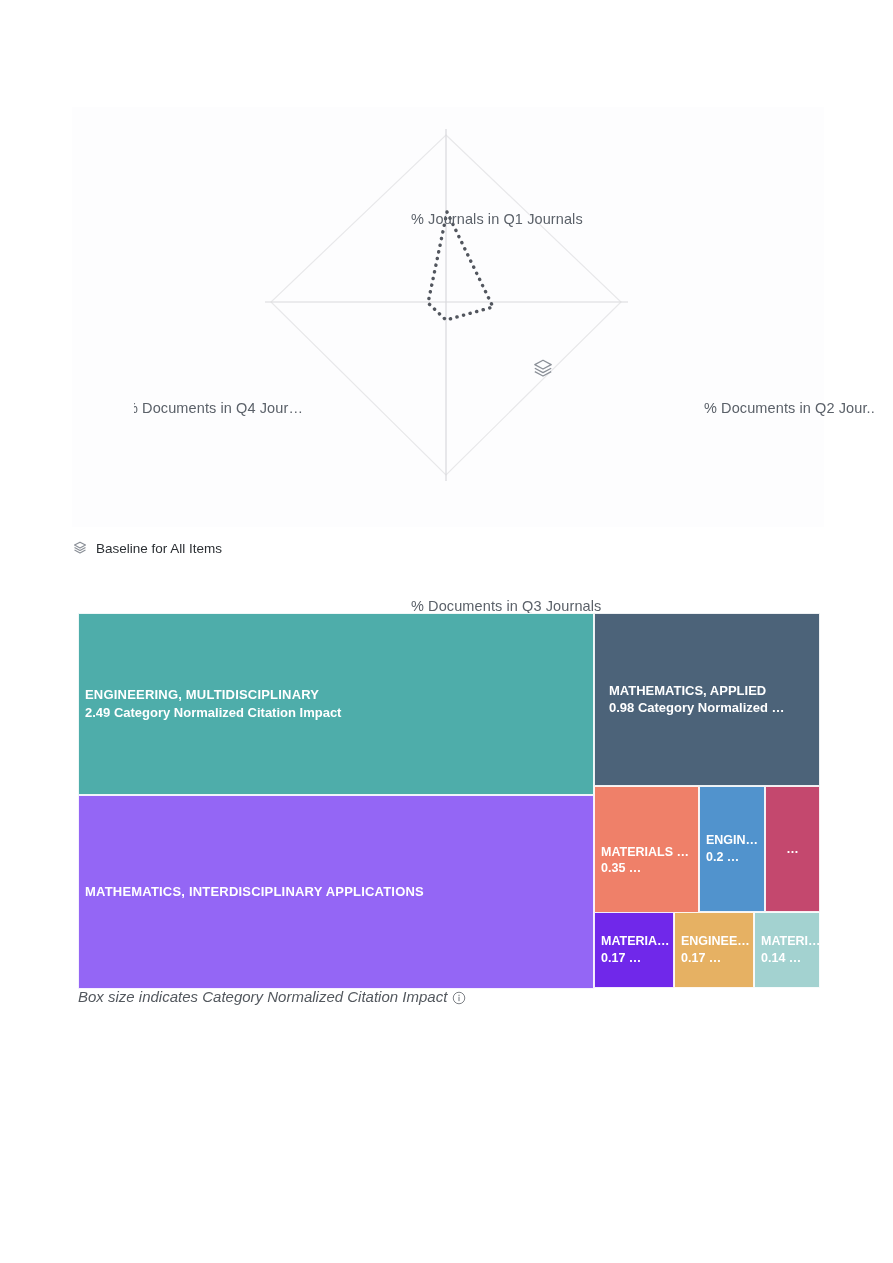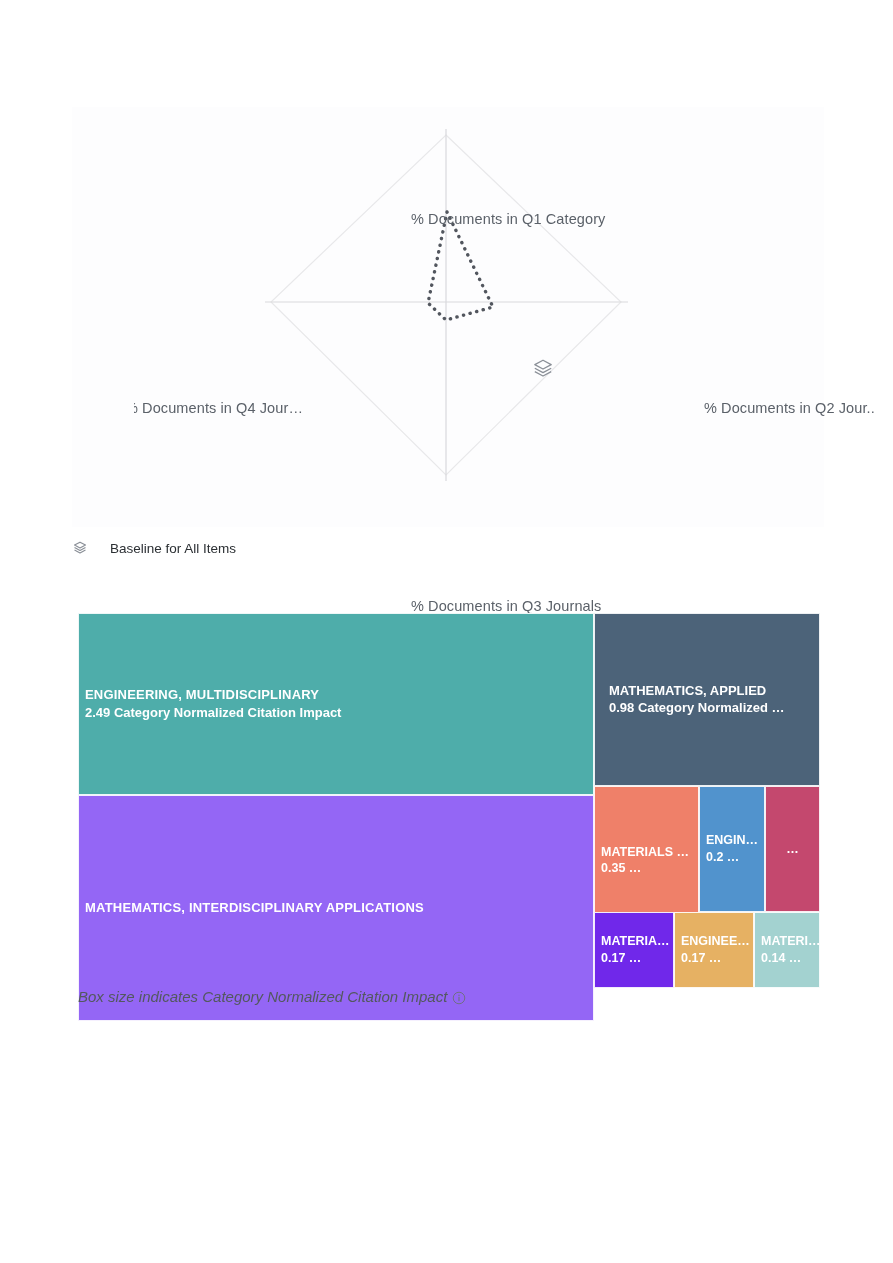--- a/index.html
+++ b/index.html
@@ -29,21 +29,21 @@
   #axis-q4 span{position:relative;left:-9px;}
 
   
   #baseline-marker{
     position:absolute;left:459px;top:250px;width:24px;height:24px;
   }
 
   
   #legend{
     position:absolute;left:72px;top:537px;height:22px;
-    display:flex;align-items:center;gap:22px;
+    display:flex;align-items:center;gap:8px;
   }
   #legend .legend-icon{width:16px;height:16px;display:block;}
   #legend .legend-text{
     font-size:13.5px;color:#2b2f33;
     font-family:"Liberation Sans", sans-serif;
   }
 
   
   #treemap{
     position:absolute;left:78px;top:613px;width:742px;height:375px;
@@ -116,21 +116,21 @@
   <div id="baseline-marker">
     <svg viewBox="0 0 24 24" width="24" height="24" xmlns="http://www.w3.org/2000/svg">
       <g fill="none" stroke="#8a8f97" stroke-width="1.25" stroke-linejoin="round">
         <polygon points="12,3.2 20.2,7.6 12,12 3.8,7.6"></polygon>
         <polyline points="3.8,11.2 12,15.6 20.2,11.2"></polyline>
         <polyline points="3.8,14.6 12,19 20.2,14.6"></polyline>
       </g>
     </svg>
   </div>
 
-  <div class="axis-label" id="axis-q1">% Documents in Q1 Category</div>
+  <div class="axis-label" id="axis-q1">% Journals in Q1 Journals</div>
   <div class="axis-label" id="axis-q2">% Documents in Q2 Jour..</div>
   <div class="axis-label" id="axis-q3">% Documents in Q3 Journals</div>
   <div class="axis-label" id="axis-q4"><span>% Documents in Q4 Jour…</span></div>
 </div>
 
 <div id="legend">
   <span class="legend-icon">
     <svg viewBox="0 0 24 24" width="16" height="16" xmlns="http://www.w3.org/2000/svg">
       <g fill="none" stroke="#8a8f97" stroke-width="1.7" stroke-linejoin="round">
         <polygon points="12,3.2 20.2,7.6 12,12 3.8,7.6"></polygon>
@@ -144,21 +144,21 @@
 
 <div id="treemap">
 
   <div class="tile big" style="left:0;top:0;width:516px;height:182px;background:#4eadaa;">
     <div class="tlabel">
       <span class="tname">ENGINEERING, MULTIDISCIPLINARY</span>
       <span class="tval">2.49 Category Normalized Citation Impact</span>
     </div>
   </div>
 
-  <div class="tile big" style="left:0;top:182px;width:516px;height:226px;background:#9466f5;">
+  <div class="tile big" style="left:0;top:182px;width:516px;height:194px;background:#9466f5;">
     <div class="tlabel">
       <span class="tname">MATHEMATICS, INTERDISCIPLINARY APPLICATIONS</span>
     </div>
   </div>
 
   <div class="tile med" style="left:516px;top:0;width:226px;height:173px;background:#4c6379;">
     <div class="tlabel">
       <span class="tname">MATHEMATICS, APPLIED</span>
       <span class="tval">0.98 Category Normalized …</span>
     </div>

